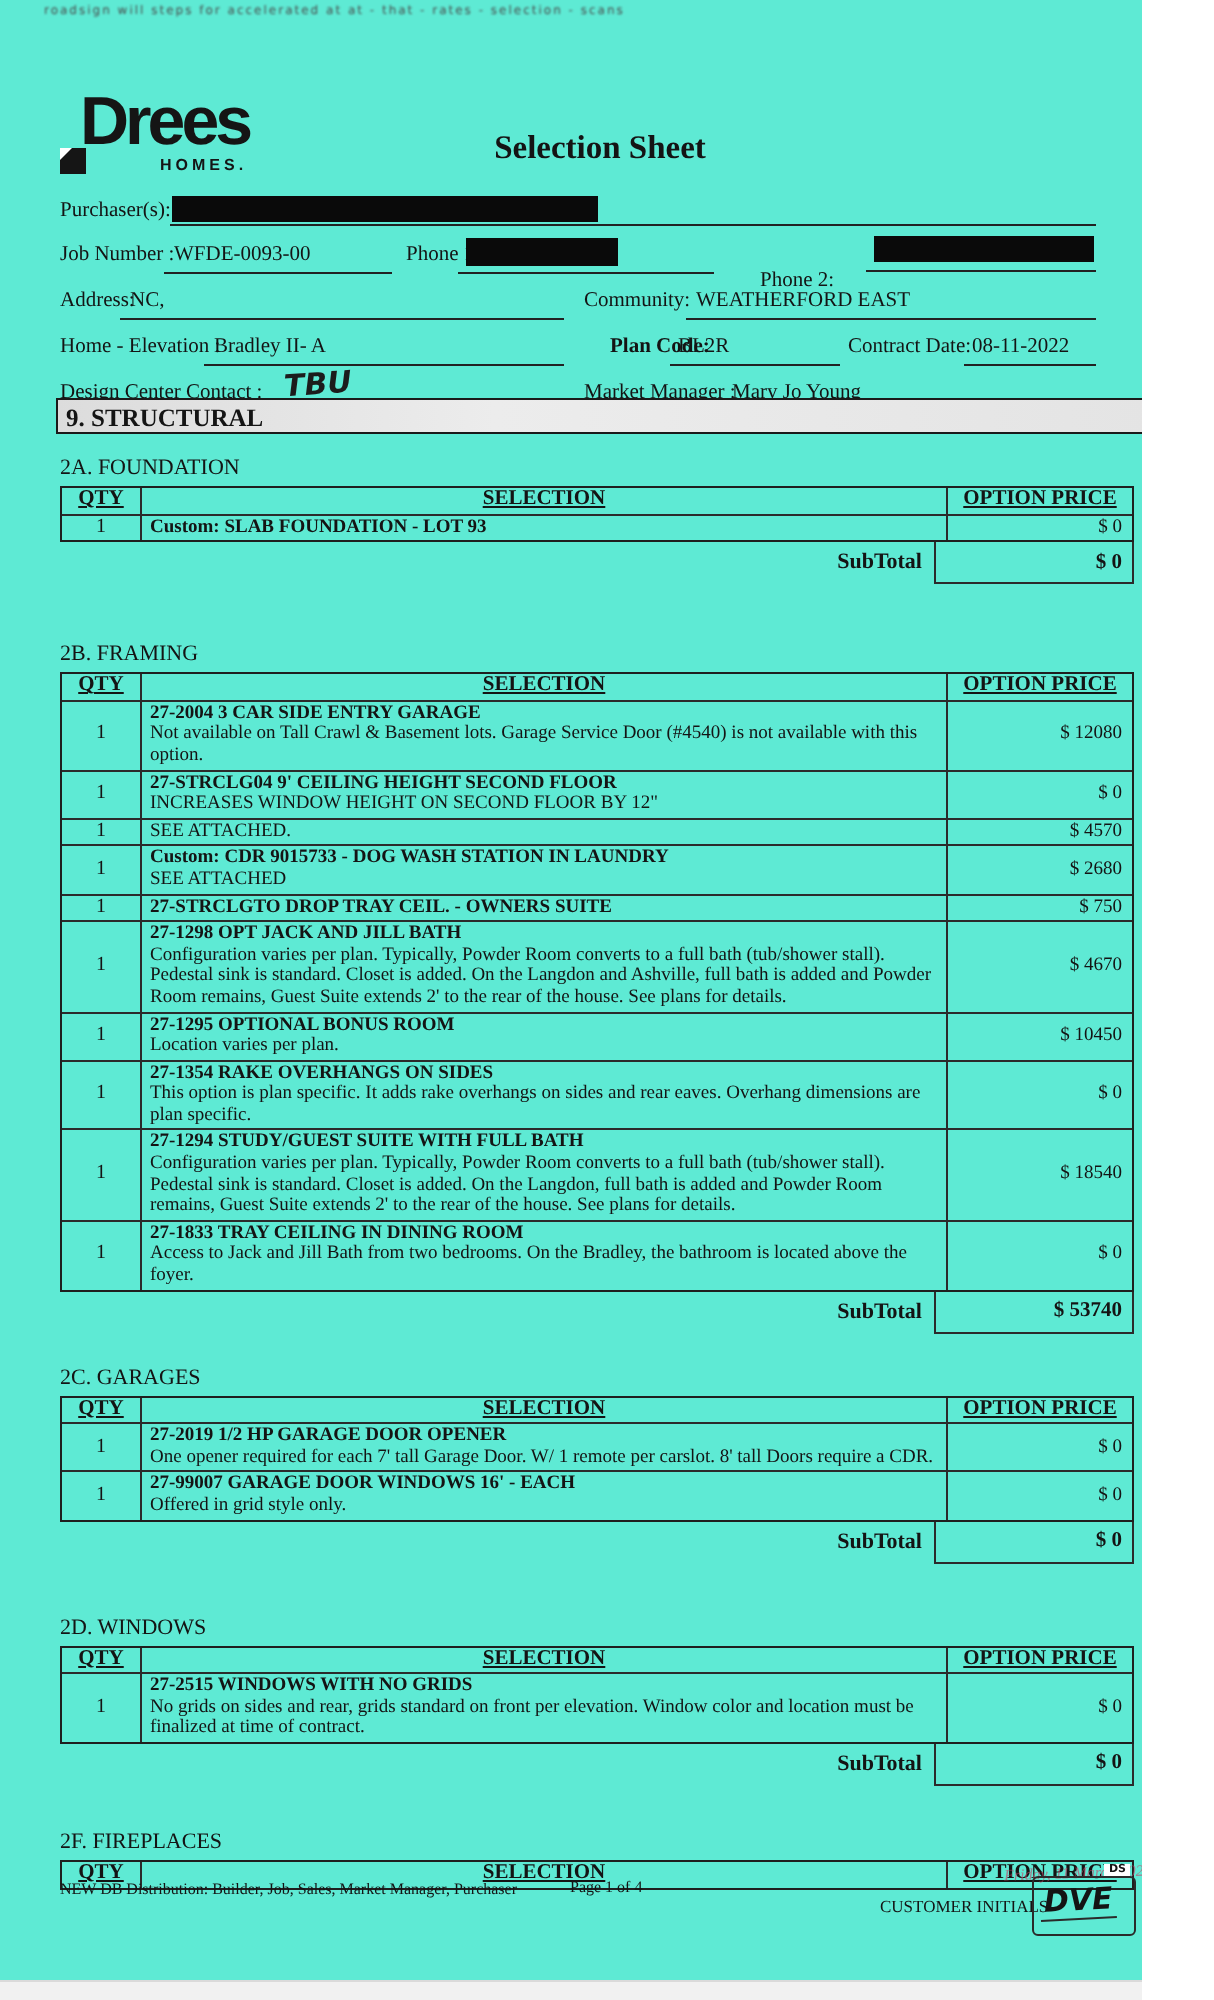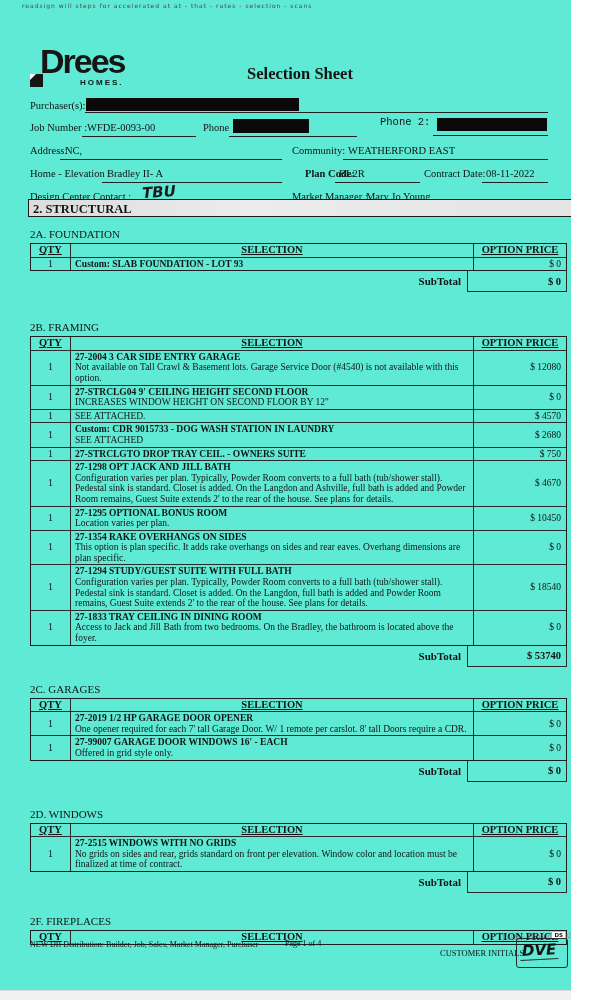--- a/index.html
+++ b/index.html
@@ -80,21 +80,21 @@
   <span class="lbl" style="left:30px;top:100px;">Purchaser(s):</span>
   <div class="redact" style="left:86px;top:98px;width:213px;height:13px;"></div>
   <div class="hline" style="left:85px;top:112px;width:463px;"></div>
 
   <span class="lbl" style="left:30px;top:122px;">Job Number :</span>
   <span class="val" style="left:87px;top:122px;">WFDE-0093-00</span>
   <div class="hline" style="left:82px;top:136px;width:114px;"></div>
   <span class="lbl" style="left:203px;top:122px;">Phone 1</span>
   <div class="redact" style="left:233px;top:119px;width:76px;height:14px;"></div>
   <div class="hline" style="left:229px;top:136px;width:128px;"></div>
-  <span class="lbl" style="left:380px;top:116px;font-family:Liberation Mono, monospace;">Phone 2:</span>
+  <span class="lbl" style="left:380px;top:135px;">Phone 2:</span>
   <div class="redact" style="left:437px;top:118px;width:110px;height:13px;"></div>
   <div class="hline" style="left:433px;top:135px;width:115px;"></div>
 
   <span class="lbl" style="left:30px;top:145px;">Address:</span>
   <span class="val" style="left:65px;top:145px;">NC,</span>
   <div class="hline" style="left:60px;top:159px;width:222px;"></div>
   <span class="lbl" style="left:292px;top:145px;">Community:</span>
   <span class="val" style="left:348px;top:145px;">WEATHERFORD EAST</span>
   <div class="hline" style="left:343px;top:159px;width:205px;"></div>
 
@@ -108,21 +108,21 @@
   <span class="val" style="left:486px;top:168px;">08-11-2022</span>
   <div class="hline" style="left:482px;top:182px;width:66px;"></div>
 
   <span class="lbl" style="left:30px;top:191px;">Design Center Contact :</span>
   <span class="hand" style="left:142px;top:183px;font-size:15px;">TBU</span>
   <div class="hline" style="left:127px;top:205px;width:155px;"></div>
   <span class="lbl" style="left:292px;top:191px;">Market Manager :</span>
   <span class="val" style="left:366px;top:191px;">Mary Jo Young</span>
   <div class="hline" style="left:361px;top:205px;width:187px;"></div>
 
-  <div class="secbar" style="top:199px;">2. STRUCTURAL</div>
+  <div class="secbar" style="top:199px;">9. STRUCTURAL</div>
 
   <div class="sections" id="sections">
       <div class="section ">
         <div class="sec-title">2A. FOUNDATION</div>
         <div class="tbl">
           <div class="tr head">
             <div class="td td-qty">QTY</div>
             <div class="td td-sel">SELECTION</div>
             <div class="td td-price">OPTION PRICE</div>
           </div>

